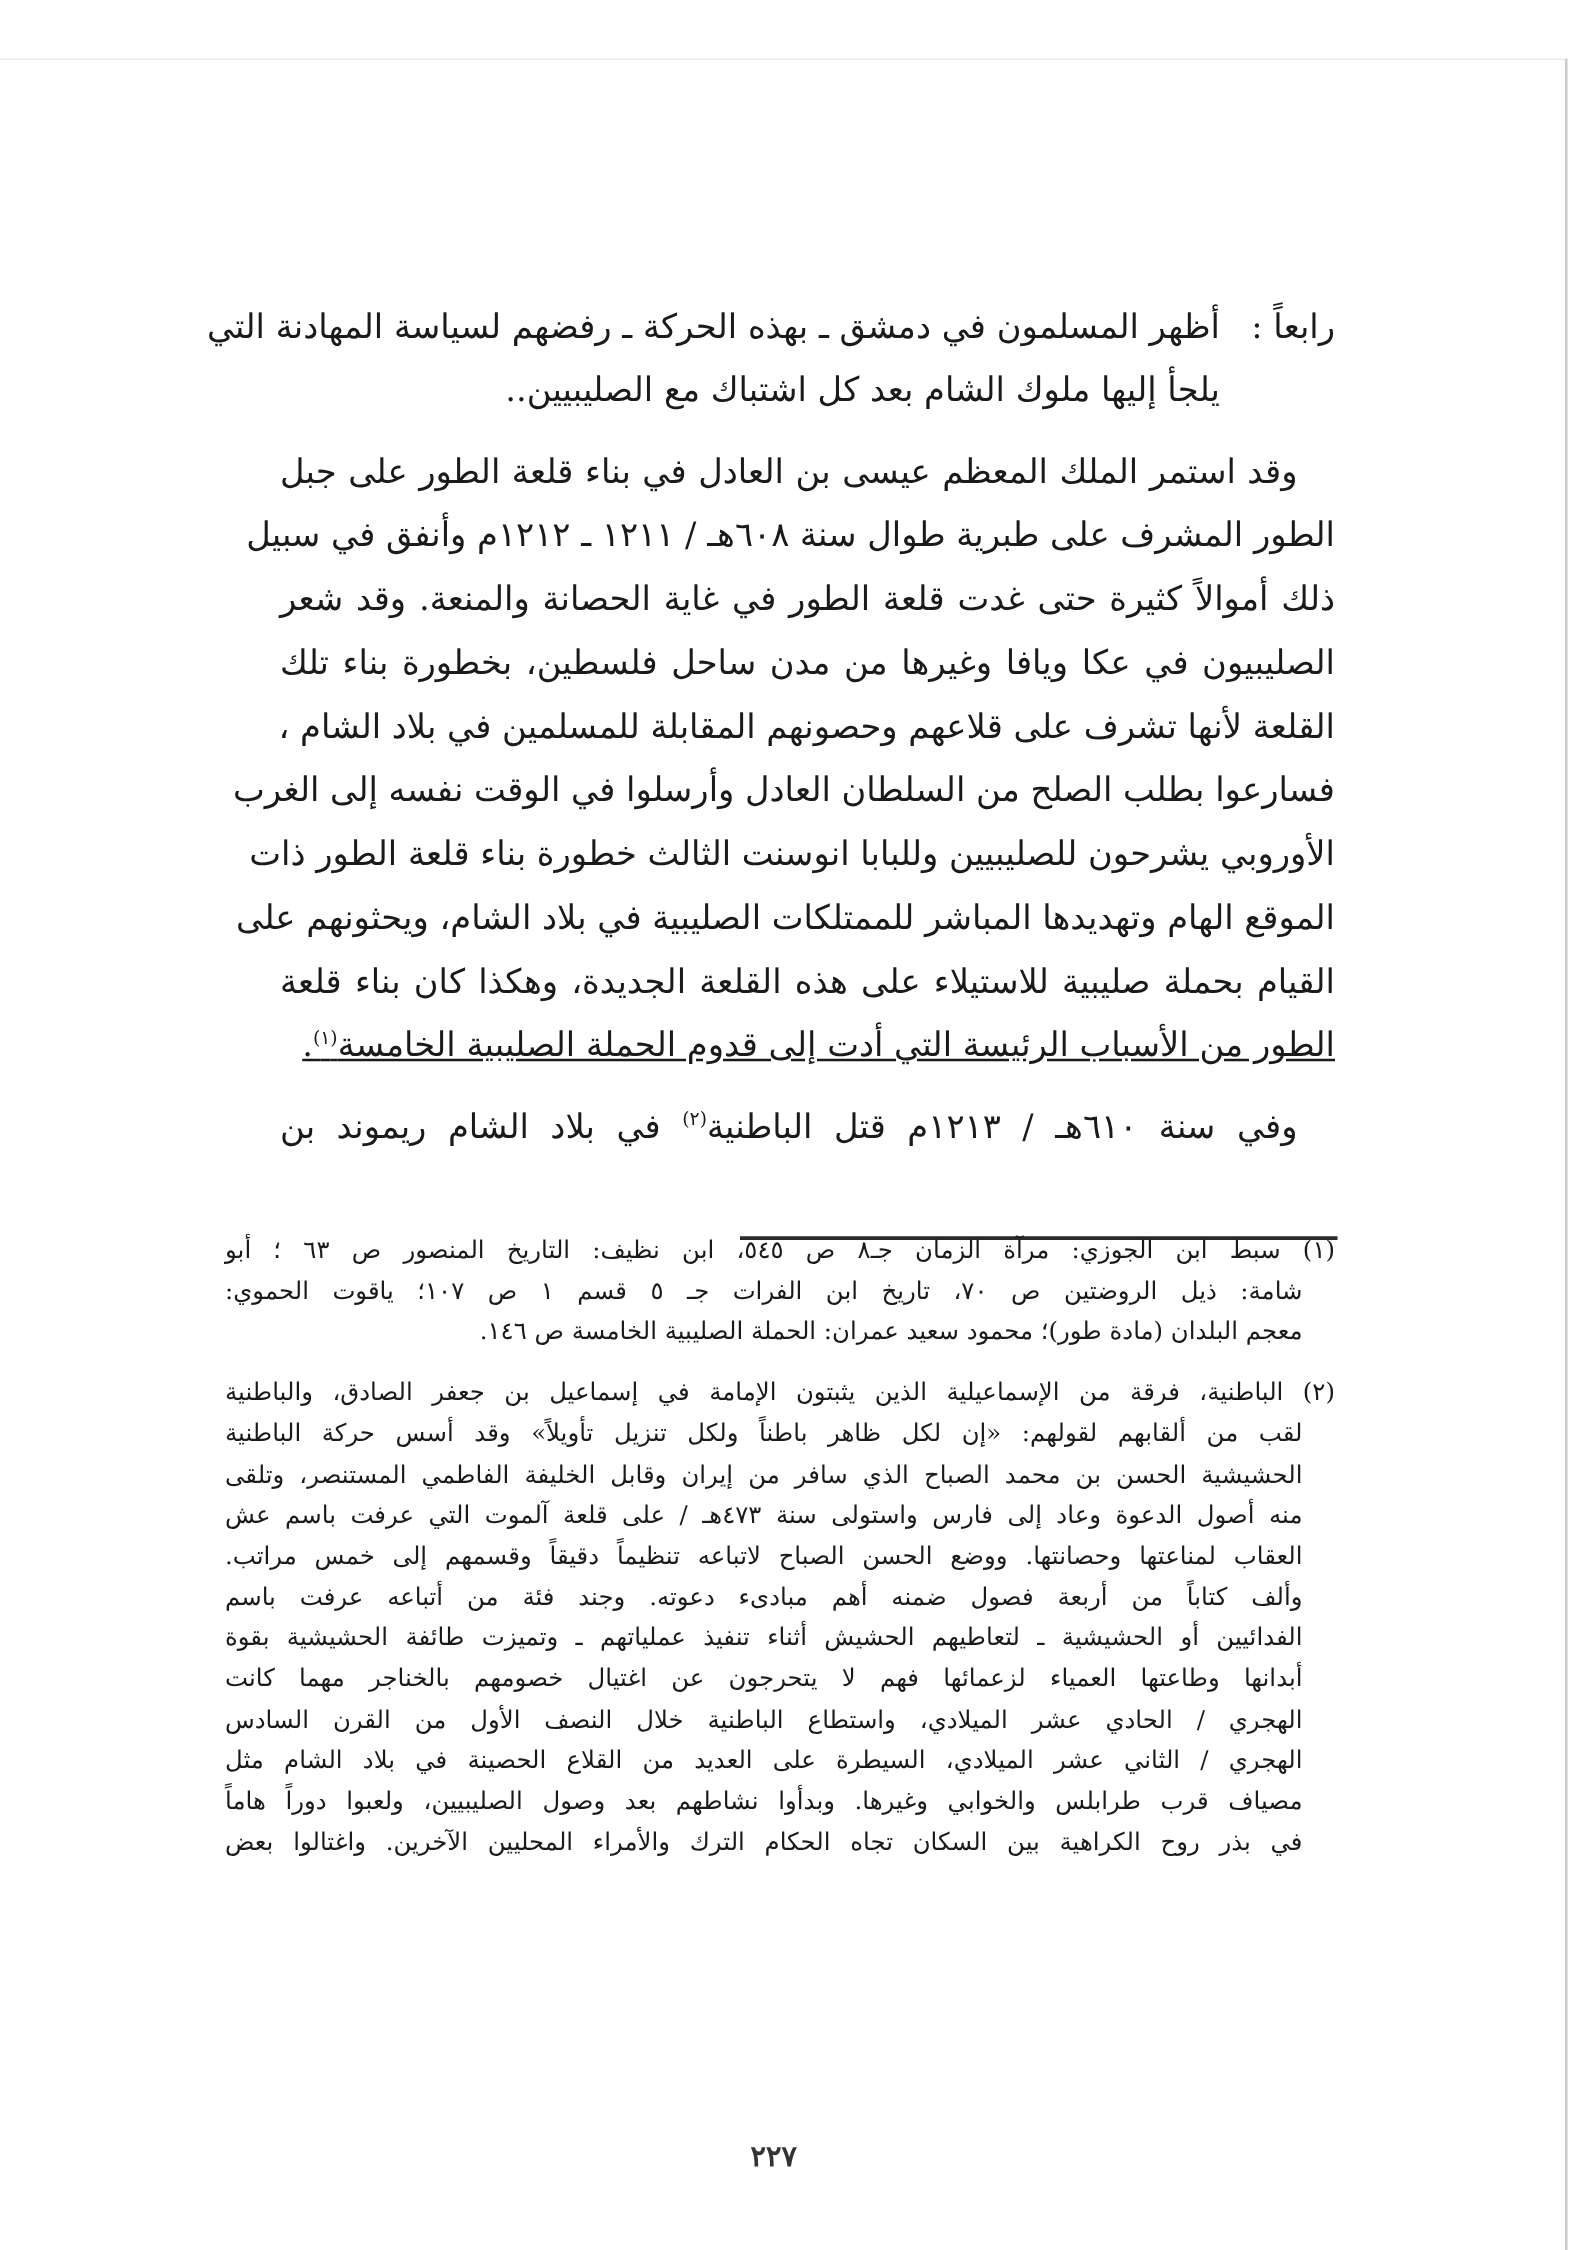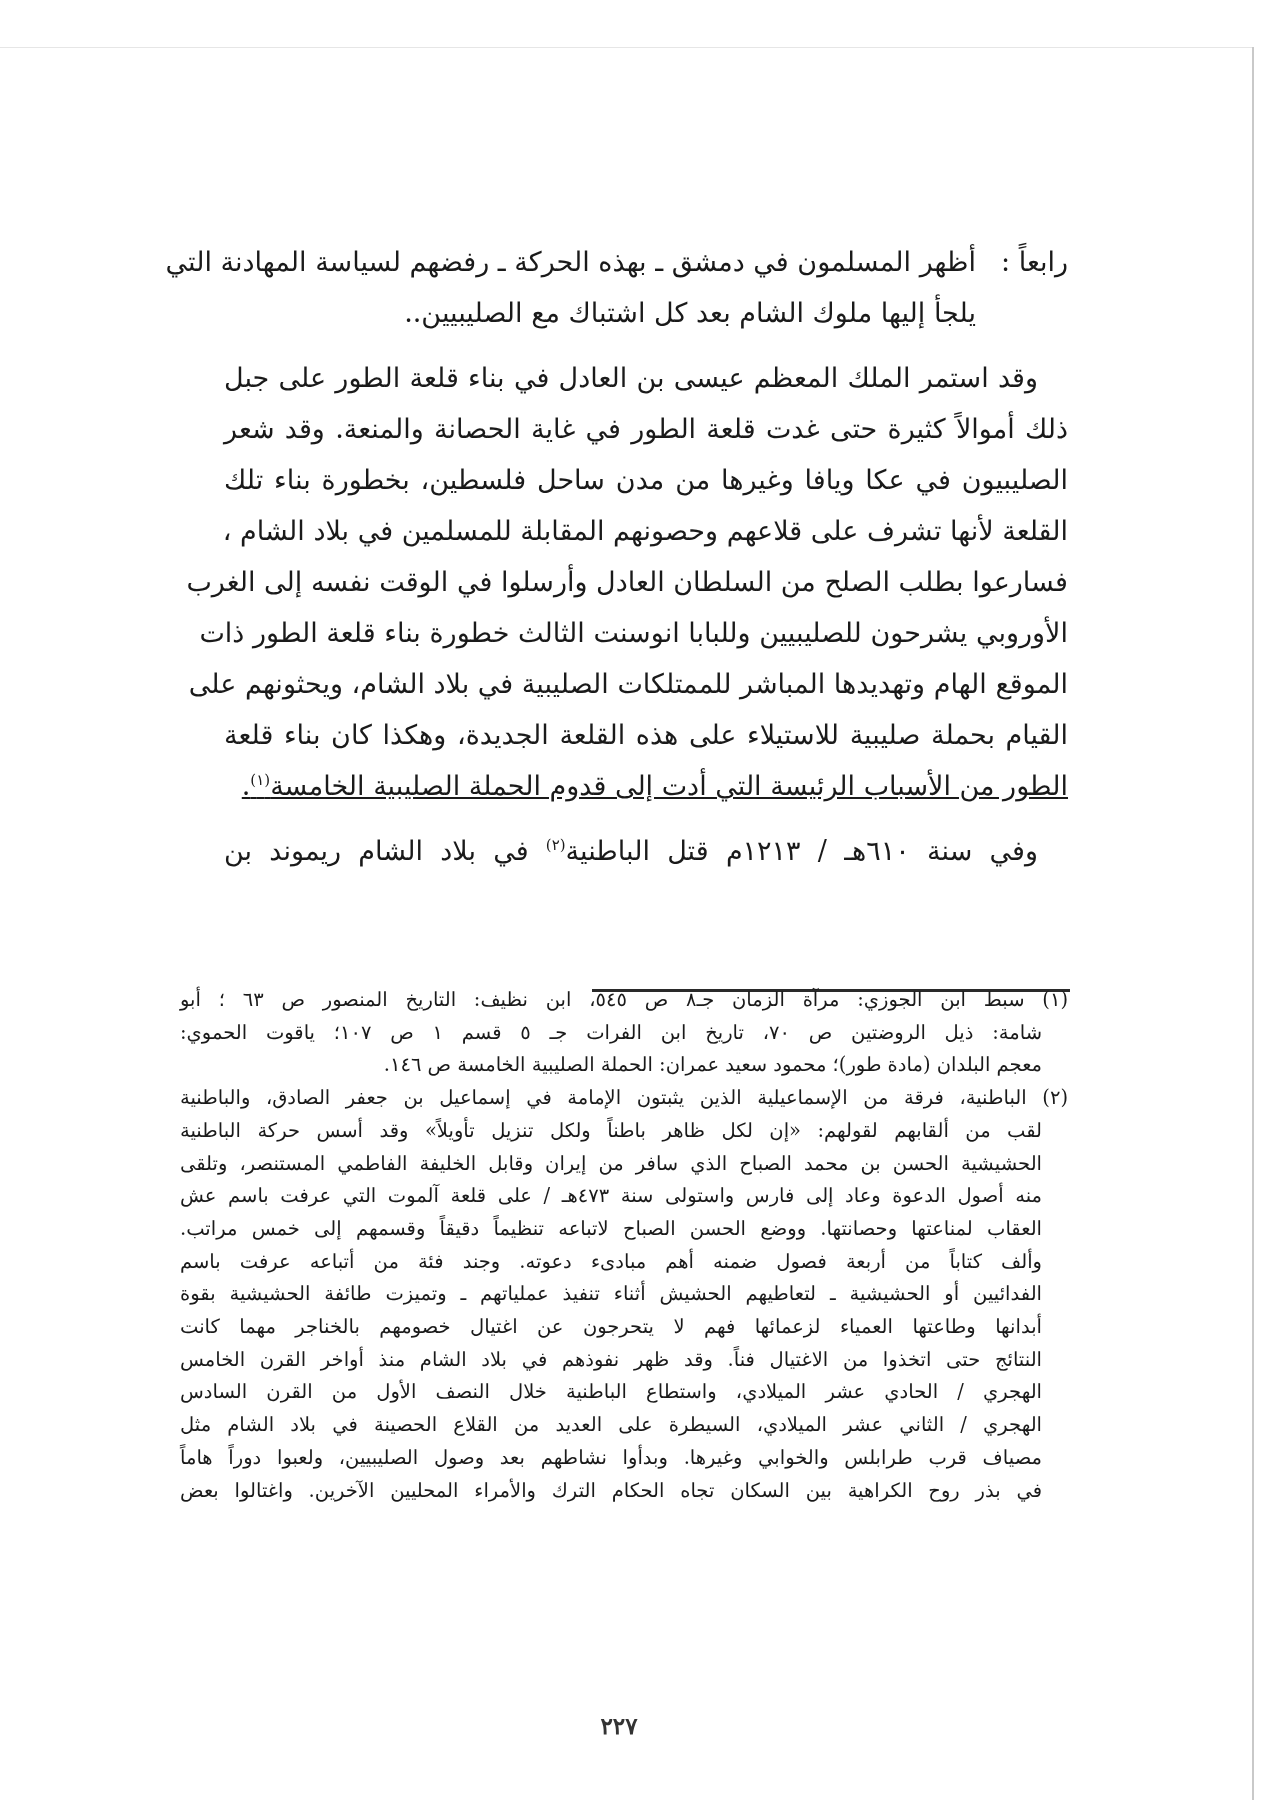--- a/index.html
+++ b/index.html
@@ -16,41 +16,42 @@
   .rabi-cont { font-size: 27px; line-height: 51px; padding-right: 92px; white-space: nowrap; }
   .last-line { text-align-last: right; text-decoration: underline; }
   .first-indent { padding-right: 30px; }
   sup { font-size: 15px; vertical-align: super; line-height: 0; }
   .separator { position: absolute; left: 592px; top: 989px; width: 478px; height: 3px; background: #2a2a2a; }
   .footnotes { position: absolute; left: 180px; top: 984px; width: 888px; direction: rtl; }
   .fn { font-size: 19.5px; line-height: 32.7px; }
   .fn-line { white-space: nowrap; text-align: justify; text-align-last: justify; display: block; }
   .fn-line.cont { padding-right: 26px; }
   .fn-line.last { text-align-last: right; }
-  .fn + .fn { margin-top: 0; }
+  .fn + .fn { margin-top: 16px; }
   .page-number { position: absolute; left: 564px; top: 1712px; width: 110px; text-align: center; font-size: 23px; font-weight: bold; direction: rtl; color: #333; }
 </style>
 </head>
 <body>
 
 <div class="page-edge-top"></div>
 <div class="page-edge-right"></div>
 
 <div class="content">
 
   <div class="para">
     <div class="rabi-line">
       <span class="rabi-label">رابعاً :</span>
       <span class="rabi-body main-line">أظهر المسلمون في دمشق ـ بهذه الحركة ـ رفضهم لسياسة المهادنة التي</span>
     </div>
     <div class="rabi-cont">يلجأ إليها ملوك الشام بعد كل اشتباك مع الصليبيين..</div>
   </div>
 
   <div class="para gap-top">
     <span class="main-line first-indent">وقد استمر الملك المعظم عيسى بن العادل في بناء قلعة الطور على جبل</span>
+    <span class="main-line">الطور المشرف على طبرية طوال سنة ٦٠٨هـ / ١٢١١ ـ ١٢١٢م وأنفق في سبيل</span>
     <span class="main-line">ذلك أموالاً كثيرة حتى غدت قلعة الطور في غاية الحصانة والمنعة. وقد شعر</span>
     <span class="main-line">الصليبيون في عكا ويافا وغيرها من مدن ساحل فلسطين، بخطورة بناء تلك</span>
     <span class="main-line">القلعة لأنها تشرف على قلاعهم وحصونهم المقابلة للمسلمين في بلاد الشام ،</span>
     <span class="main-line">فسارعوا بطلب الصلح من السلطان العادل وأرسلوا في الوقت نفسه إلى الغرب</span>
     <span class="main-line">الأوروبي يشرحون للصليبيين وللبابا انوسنت الثالث خطورة بناء قلعة الطور ذات</span>
     <span class="main-line">الموقع الهام وتهديدها المباشر للممتلكات الصليبية في بلاد الشام، ويحثونهم على</span>
     <span class="main-line">القيام بحملة صليبية للاستيلاء على هذه القلعة الجديدة، وهكذا كان بناء قلعة</span>
     <span class="main-line last-line"><span>الطور من الأسباب الرئيسة التي أدت إلى قدوم الحملة الصليبية الخامسة</span><sup>(١)</sup><span>.</span></span>
   </div>
 
@@ -69,21 +70,20 @@
   </div>
   <div class="fn">
     <span class="fn-line"><span>(٢)</span> <span>الباطنية، فرقة من الإسماعيلية الذين يثبتون الإمامة في إسماعيل بن جعفر الصادق، والباطنية</span></span>
     <span class="fn-line cont">لقب من ألقابهم لقولهم: «إن لكل ظاهر باطناً ولكل تنزيل تأويلاً» وقد أسس حركة الباطنية</span>
     <span class="fn-line cont">الحشيشية الحسن بن محمد الصباح الذي سافر من إيران وقابل الخليفة الفاطمي المستنصر، وتلقى</span>
     <span class="fn-line cont">منه أصول الدعوة وعاد إلى فارس واستولى سنة ٤٧٣هـ / على قلعة آلموت التي عرفت باسم عش</span>
     <span class="fn-line cont">العقاب لمناعتها وحصانتها. ووضع الحسن الصباح لاتباعه تنظيماً دقيقاً وقسمهم إلى خمس مراتب.</span>
     <span class="fn-line cont">وألف كتاباً من أربعة فصول ضمنه أهم مبادىء دعوته. وجند فئة من أتباعه عرفت باسم</span>
     <span class="fn-line cont">الفدائيين أو الحشيشية ـ لتعاطيهم الحشيش أثناء تنفيذ عملياتهم ـ وتميزت طائفة الحشيشية بقوة</span>
     <span class="fn-line cont">أبدانها وطاعتها العمياء لزعمائها فهم لا يتحرجون عن اغتيال خصومهم بالخناجر مهما كانت</span>
-    <span class="fn-line cont">النتائج حتى اتخذوا من الاغتيال فناً. وقد ظهر نفوذهم في بلاد الشام منذ أواخر القرن الخامس</span>
     <span class="fn-line cont">الهجري / الحادي عشر الميلادي، واستطاع الباطنية خلال النصف الأول من القرن السادس</span>
     <span class="fn-line cont">الهجري / الثاني عشر الميلادي، السيطرة على العديد من القلاع الحصينة في بلاد الشام مثل</span>
     <span class="fn-line cont">مصياف قرب طرابلس والخوابي وغيرها. وبدأوا نشاطهم بعد وصول الصليبيين، ولعبوا دوراً هاماً</span>
     <span class="fn-line cont">في بذر روح الكراهية بين السكان تجاه الحكام الترك والأمراء المحليين الآخرين. واغتالوا بعض</span>
   </div>
 </div>
 
 <div class="page-number">٢٢٧</div>
 
 </body></html>

